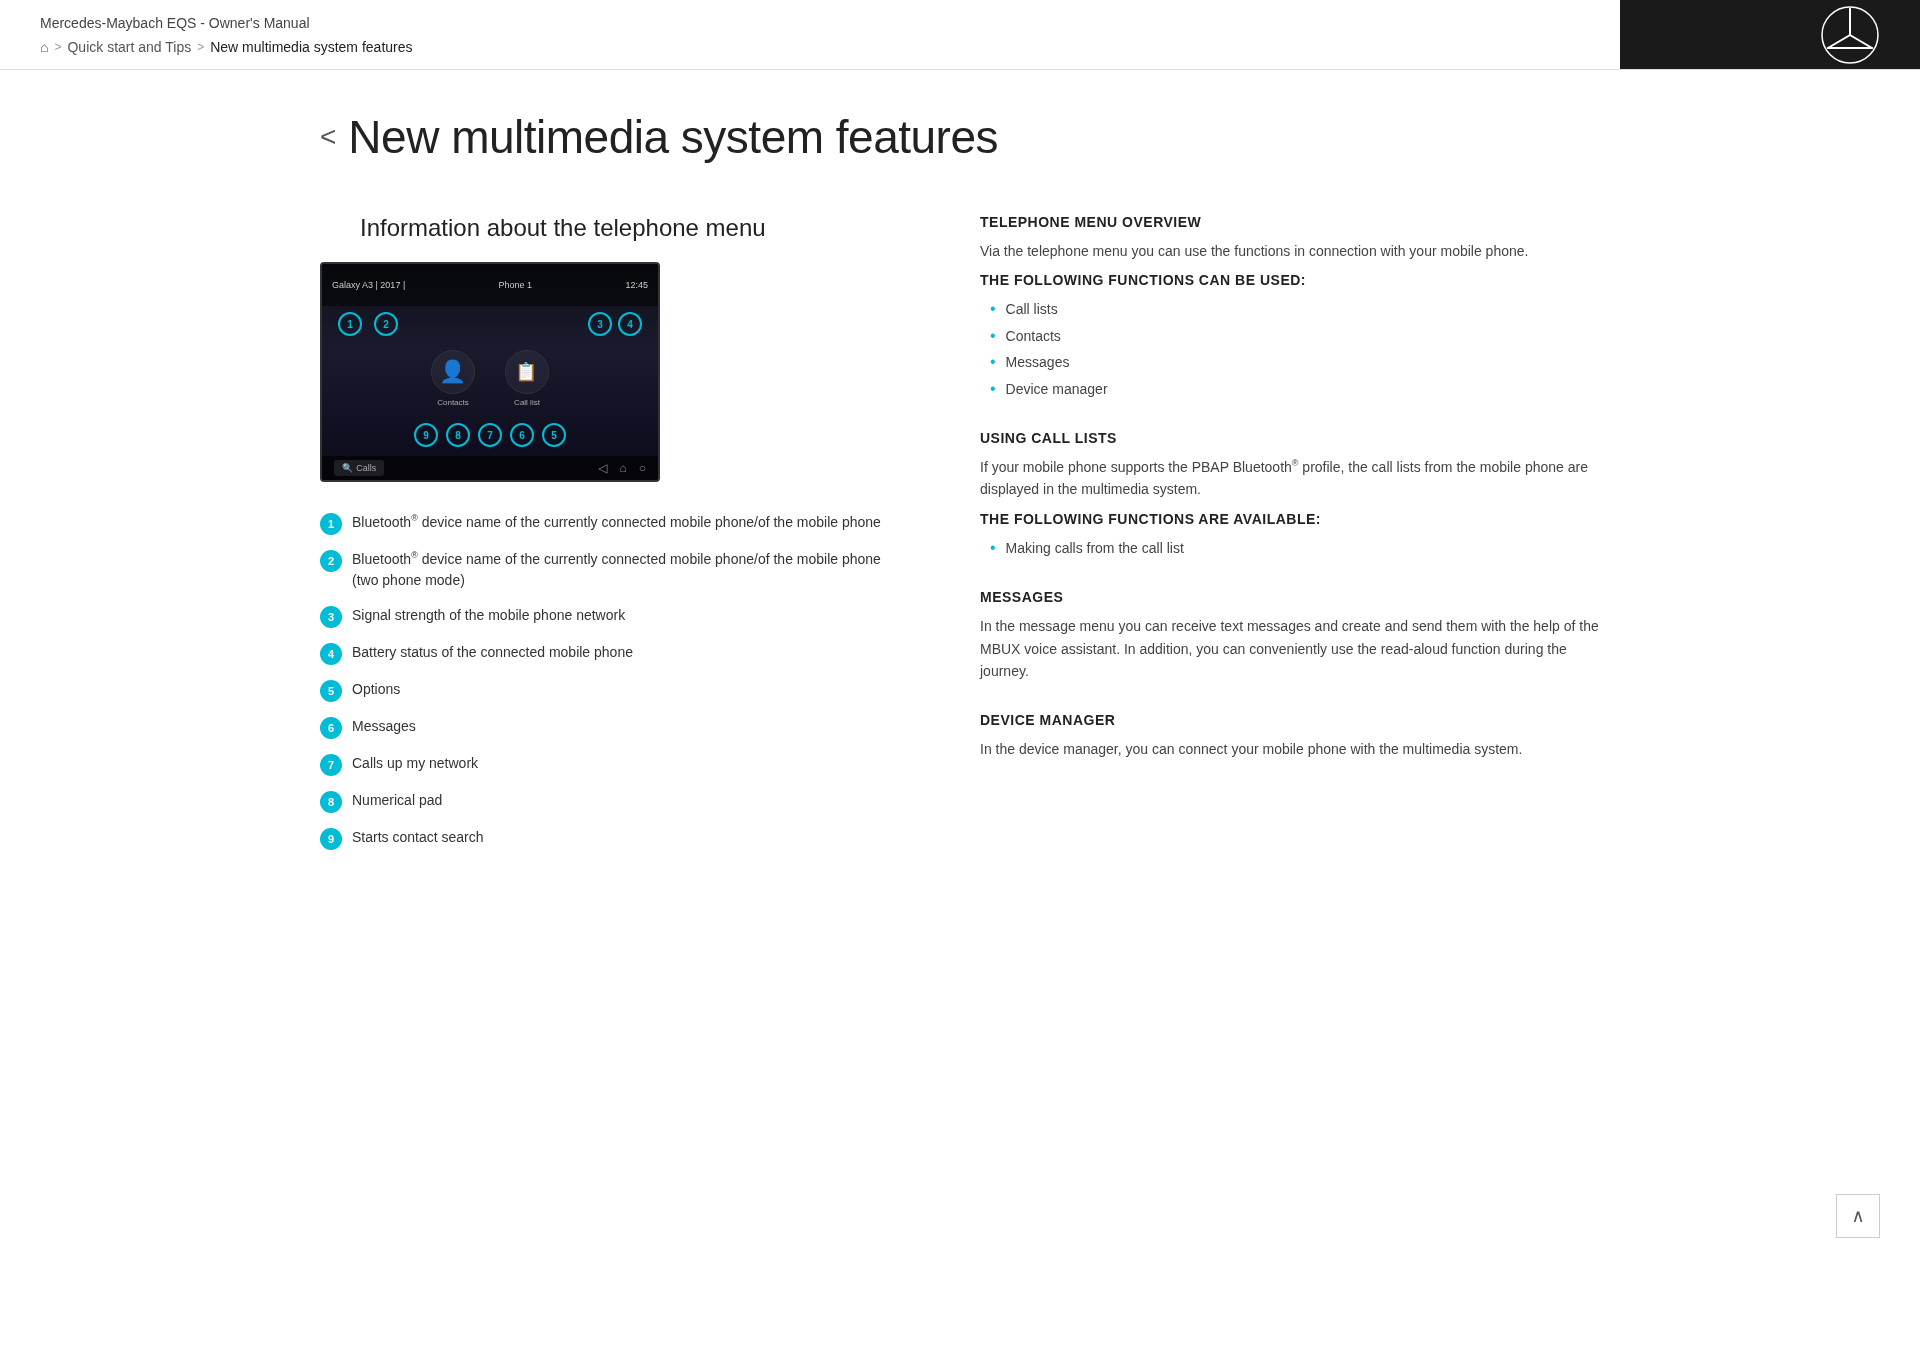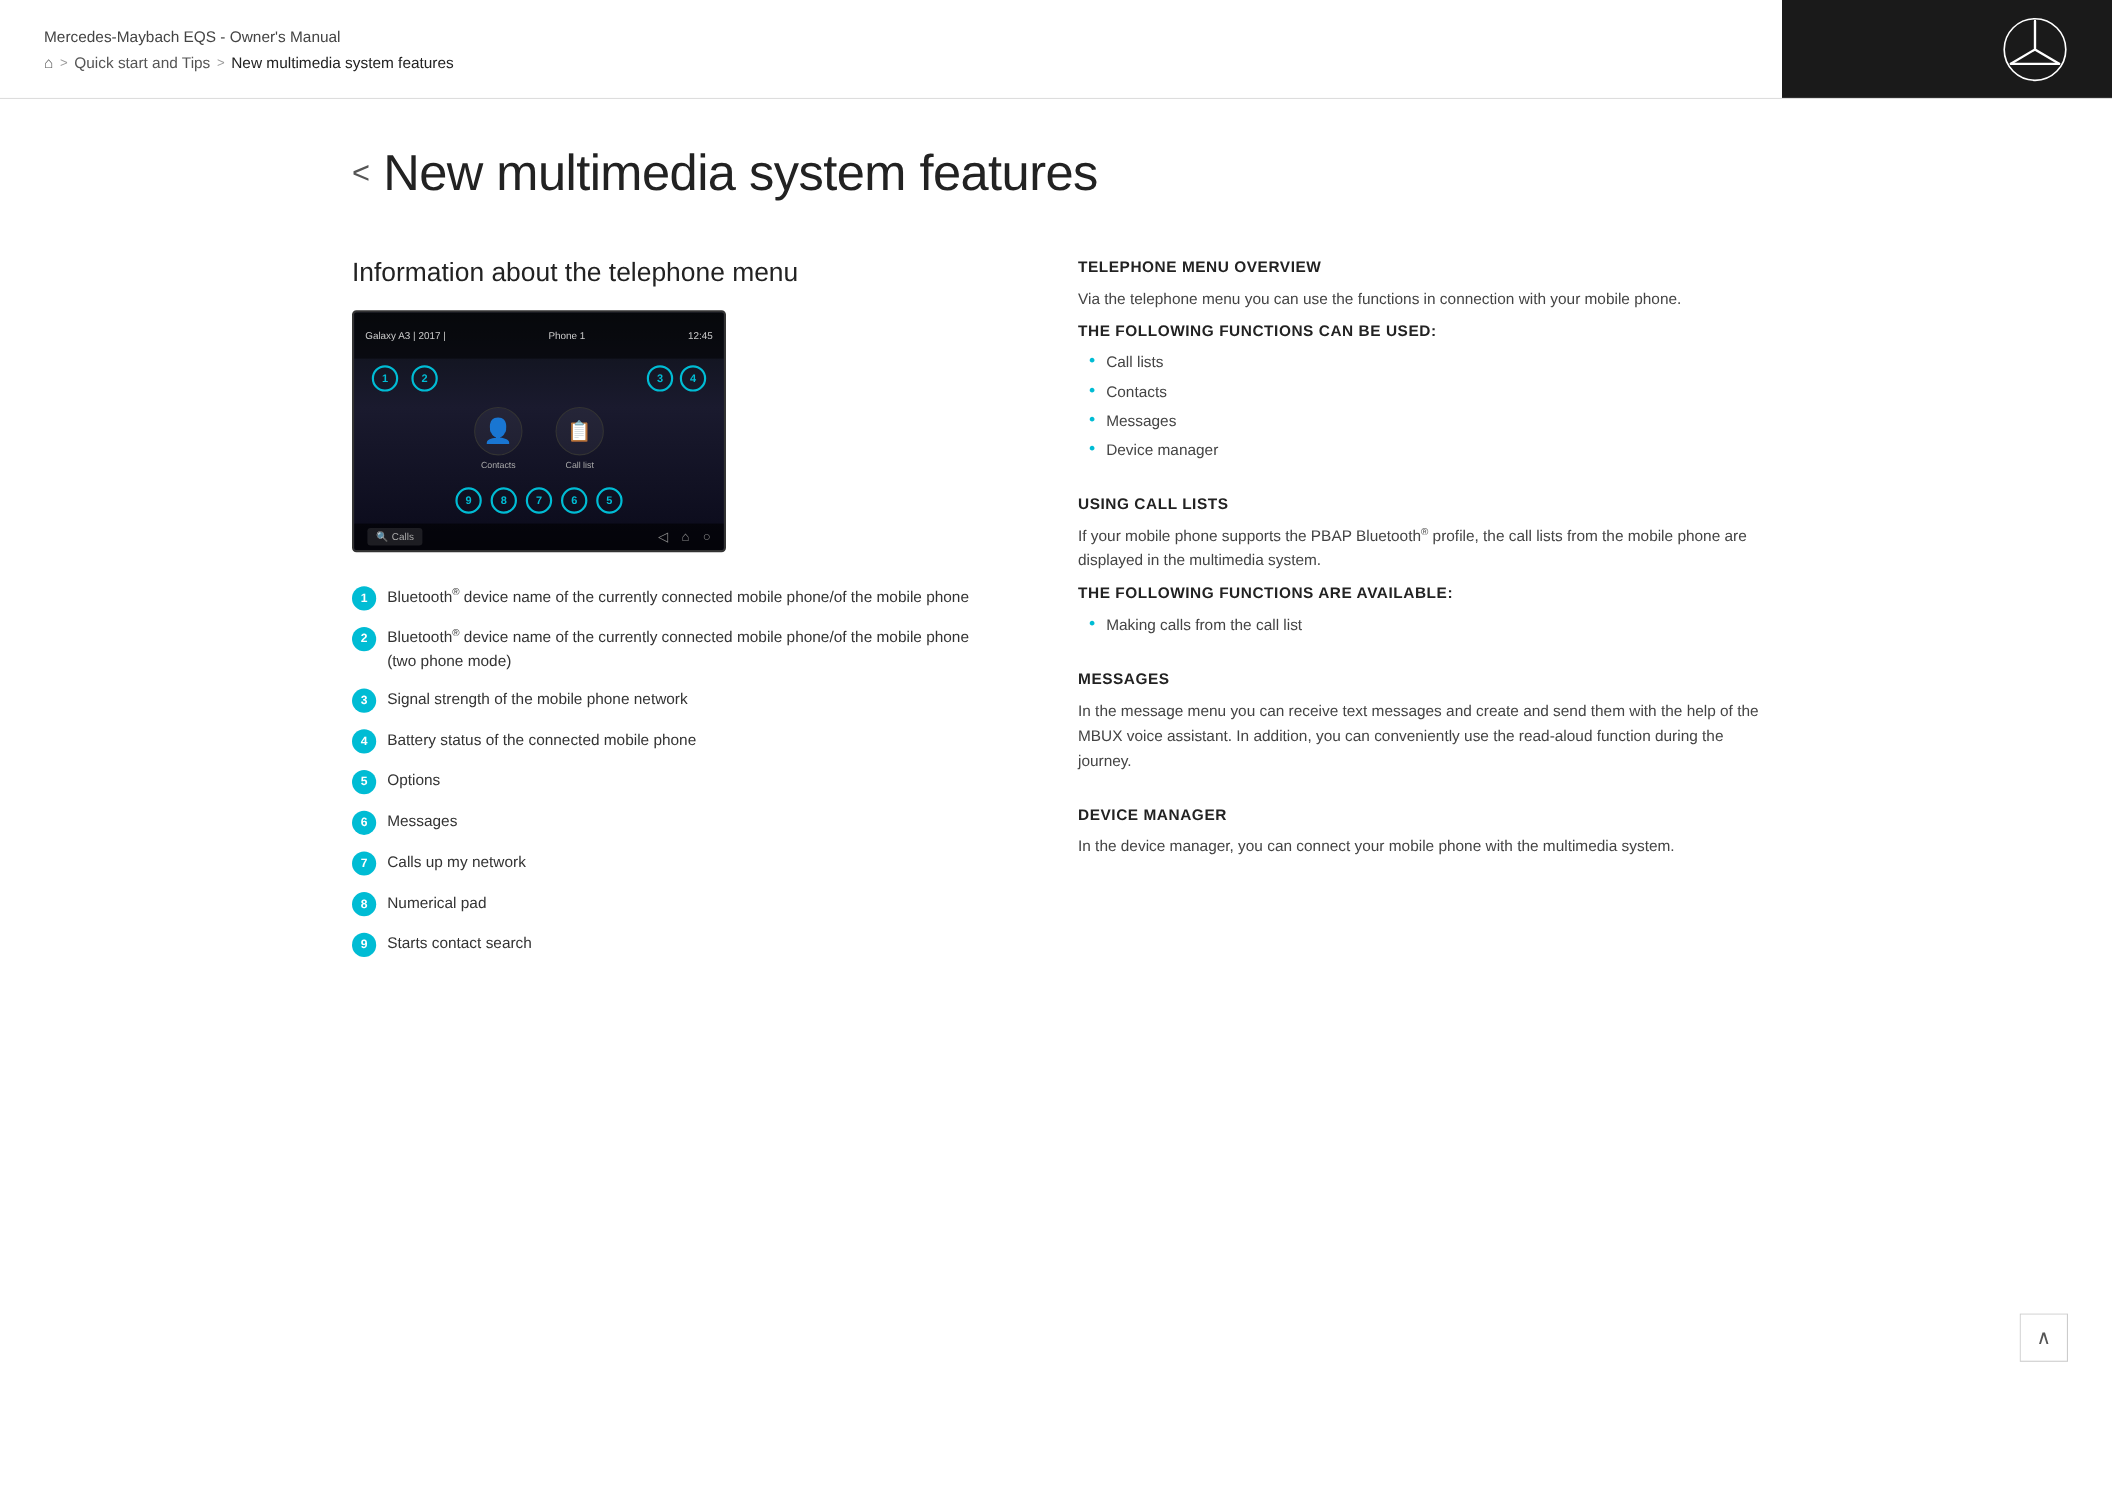--- a/index.html
+++ b/index.html
@@ -11,21 +11,21 @@
       width: 1920px;
       min-height: 1358px;
     }
 
     
     .header {
       display: flex;
       align-items: stretch;
       background: #fff;
       border-bottom: 1px solid #ddd;
-      height: 90px;
+      height: 70px;
       gap: 16px;
     }
     .header-left {
       flex: 1;
       display: flex;
       flex-direction: column;
       justify-content: center;
       padding: 10px 40px;
     }
     .header-title {
@@ -109,20 +109,21 @@
     .col-right {
       flex: 1;
     }
 
     
     .section-heading {
       font-size: 24px;
       font-weight: 400;
       color: #222;
       margin-bottom: 20px;
+      margin-left: 40px;
     }
 
     
     .phone-ui {
       width: 340px;
       height: 220px;
       background: #1a1a2e;
       border-radius: 4px;
       position: relative;
       overflow: hidden;

